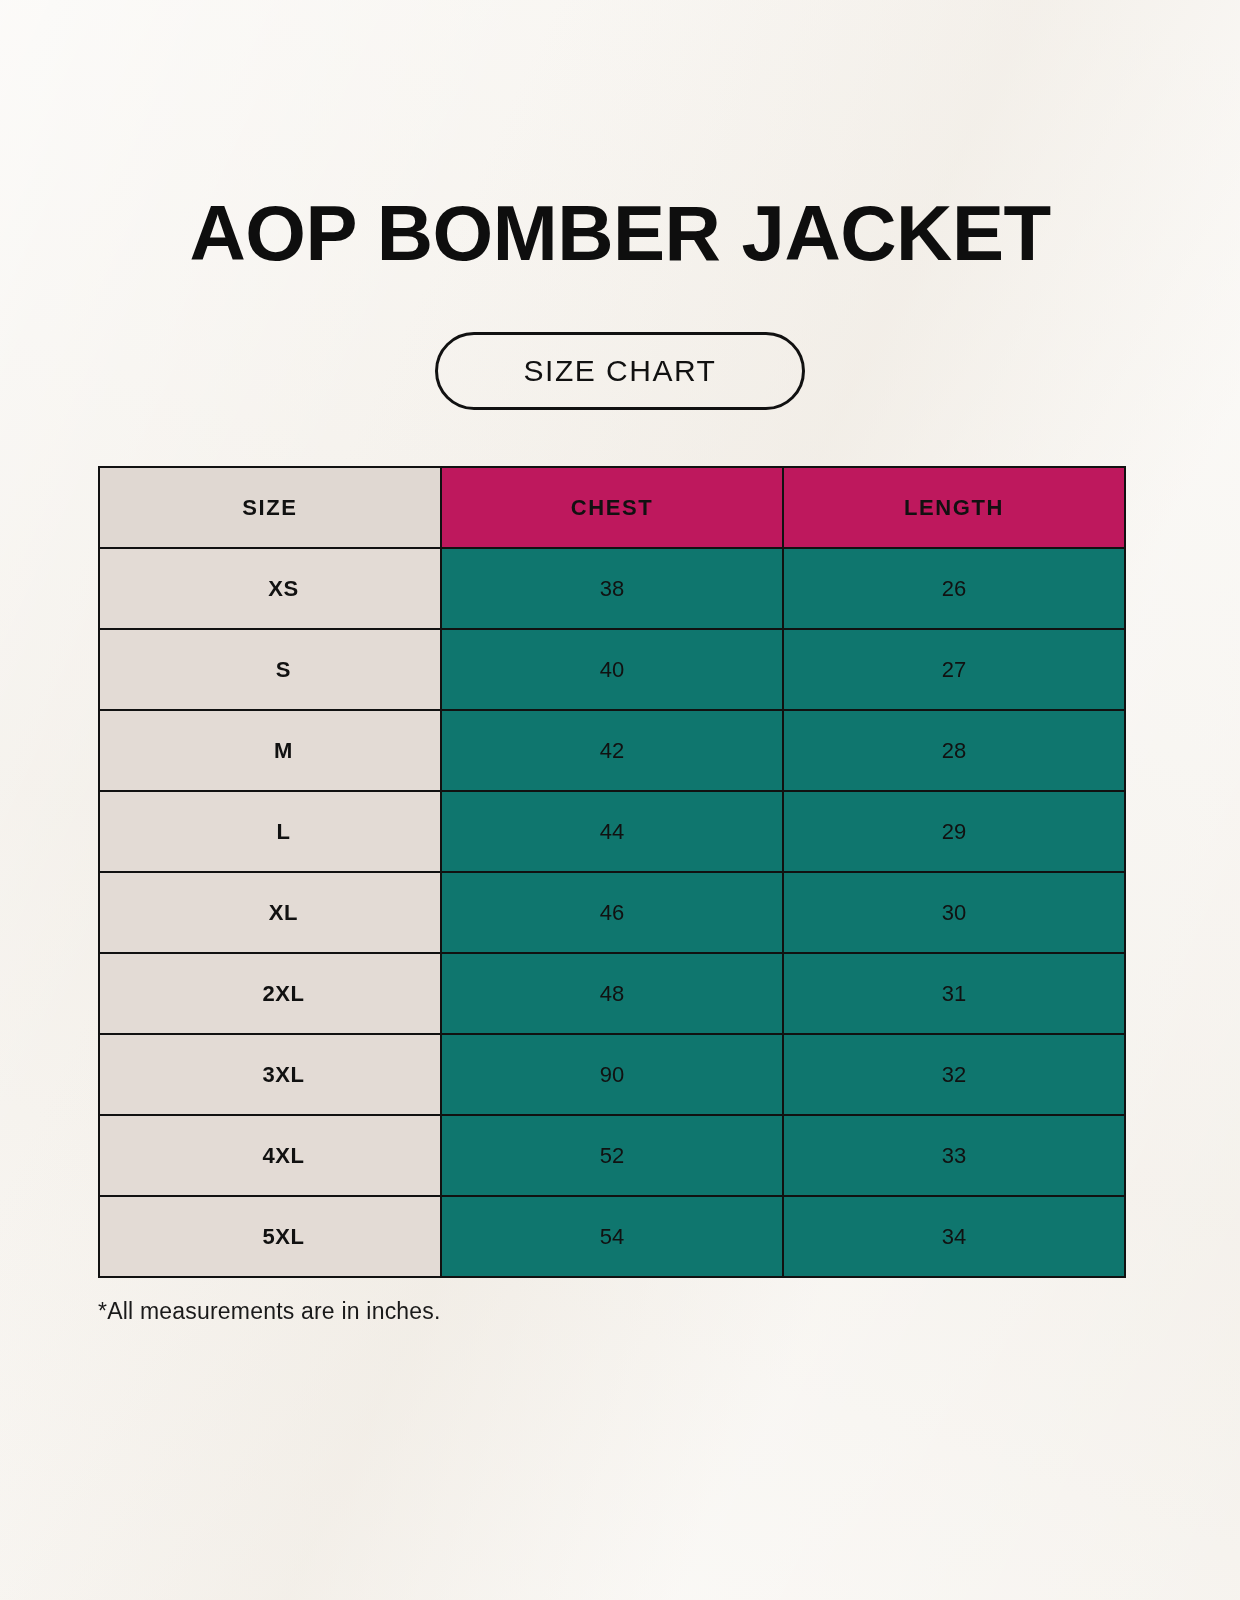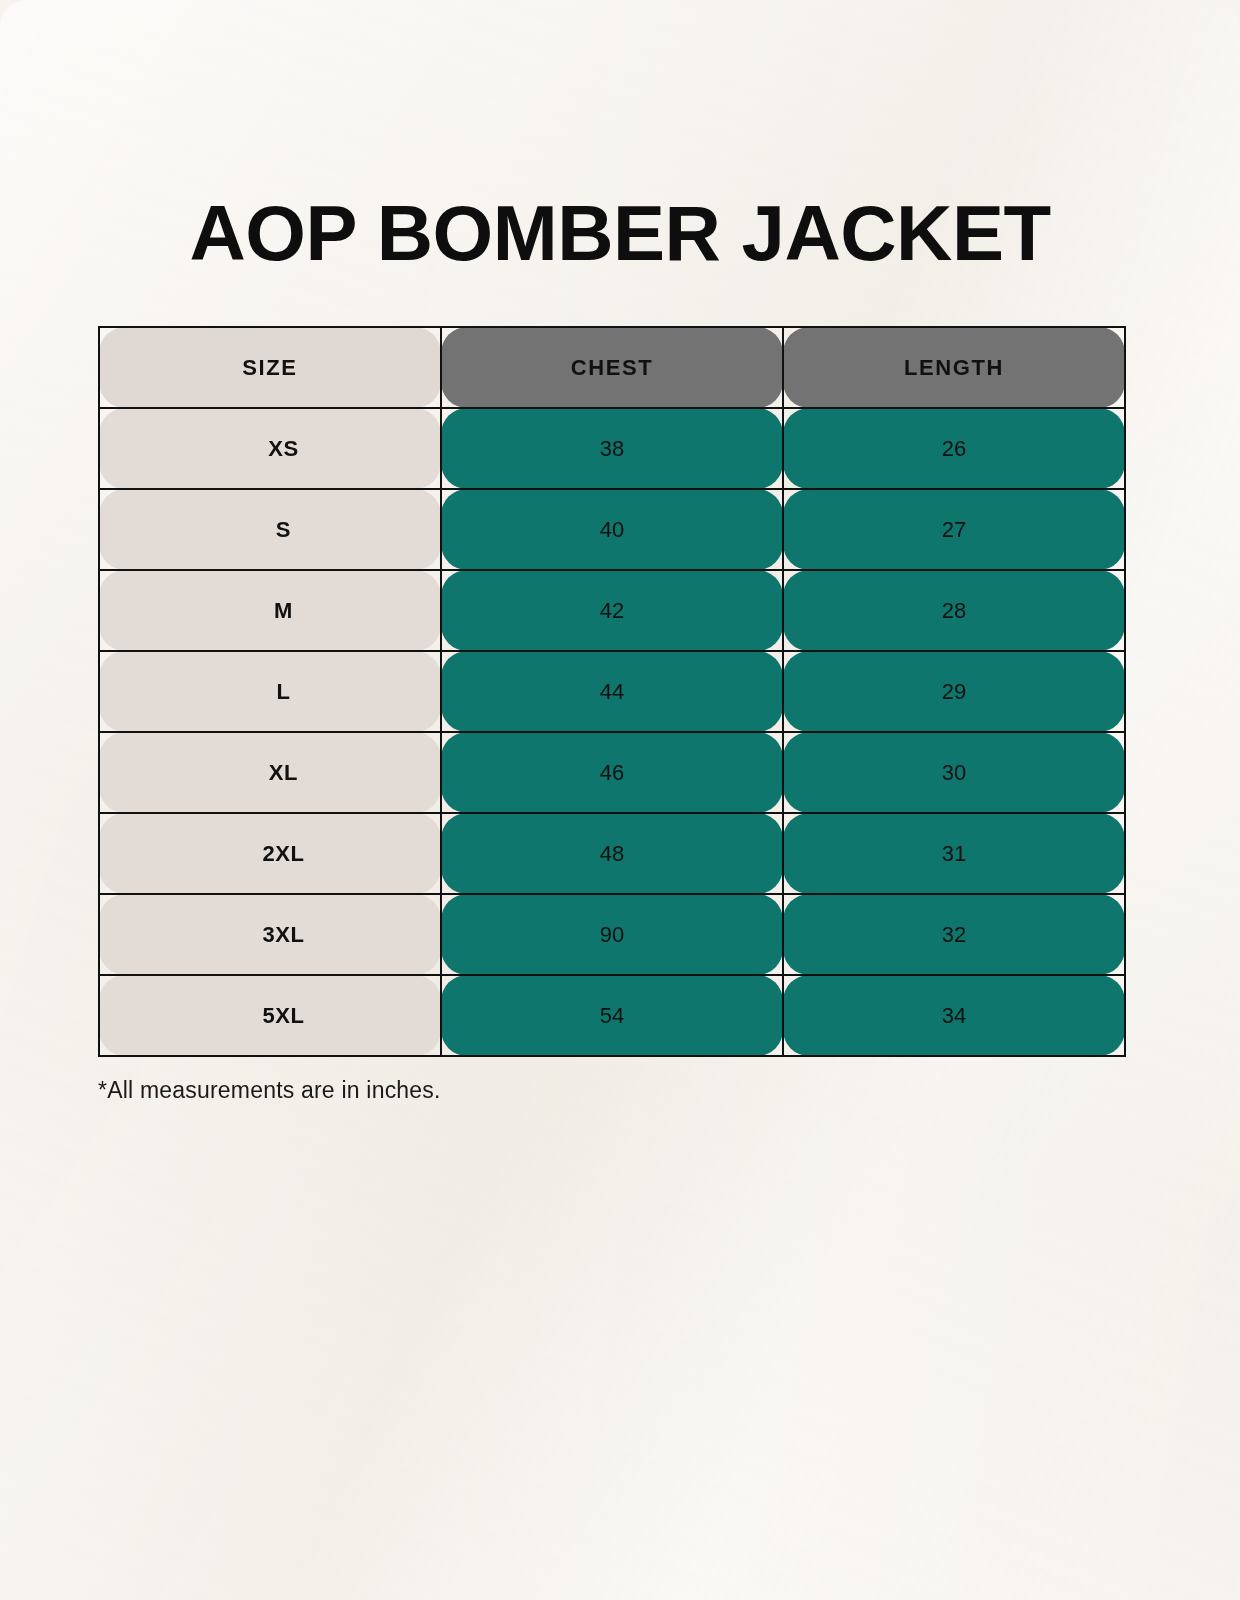--- a/index.html
+++ b/index.html
@@ -1,15 +1,15 @@
 <!DOCTYPE html>
 <html><head>
 <meta charset="utf-8">
 <style>
-  * { box-sizing: border-box; border-radius: 26px; }
+  * { box-sizing: border-box; }
   html, body {
     margin: 0;
     padding: 0;
   }
   body {
     width: 1240px;
     height: 1600px;
     background: #f7f4ef;
     font-family: "Liberation Sans", sans-serif;
     color: #111111;
@@ -72,21 +72,21 @@
   }
   table.size-table col.c-size { width: 342px; }
   table.size-table col.c-val { width: 342px; }
 
   thead th {
     font-weight: 700;
     letter-spacing: 1.6px;
     font-size: 25px;
   }
   th.h-size { background: #e0d8d2; }
-  th.h-chest, th.h-length { background: #737373; margin-top: 21px; }
+  th.h-chest, th.h-length { background: #be185d; margin-top: 21px; }
 
   td.cell-size {
     background: #e3dbd5;
     font-weight: 700;
     letter-spacing: 0.6px;
     padding-left: 28px;
   }
   td.cell-val {
     background: #0f766e;
     font-weight: 400;
@@ -102,20 +102,23 @@
 </style>
 </head>
 <body>
 
 <div class="bg-sheen"></div>
 
 <div class="page">
 
   <h1 class="title">AOP BOMBER JACKET</h1>
 
+  <div class="pill-wrap">
+    <div class="pill">SIZE CHART</div>
+  </div>
 
   <table class="size-table">
     <colgroup>
       <col class="c-size">
       <col class="c-val">
       <col class="c-val">
     </colgroup>
     <thead>
       <tr>
         <th class="h-size">SIZE</th>
@@ -153,20 +156,25 @@
         <td class="cell-size">2XL</td>
         <td class="cell-val">48</td>
         <td class="cell-val">31</td>
       </tr>
       <tr>
         <td class="cell-size">3XL</td>
         <td class="cell-val">90</td>
         <td class="cell-val">32</td>
       </tr>
       <tr>
+        <td class="cell-size">4XL</td>
+        <td class="cell-val">52</td>
+        <td class="cell-val">33</td>
+      </tr>
+      <tr>
         <td class="cell-size">5XL</td>
         <td class="cell-val">54</td>
         <td class="cell-val">34</td>
       </tr>
     </tbody>
   </table>
 
   <div class="footnote">*All measurements are in inches.</div>
 
 </div>

